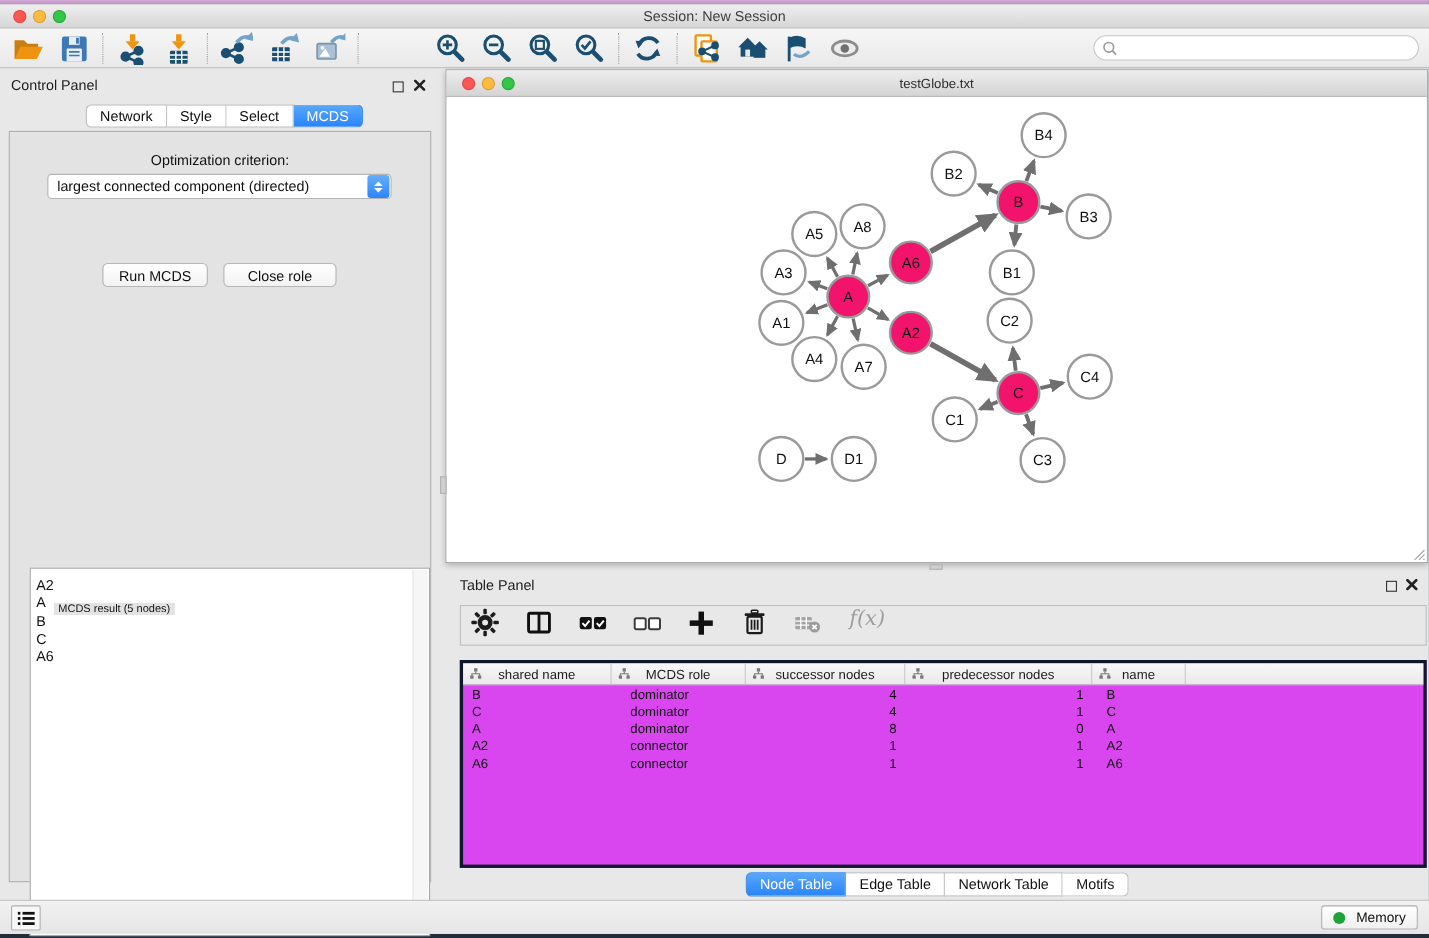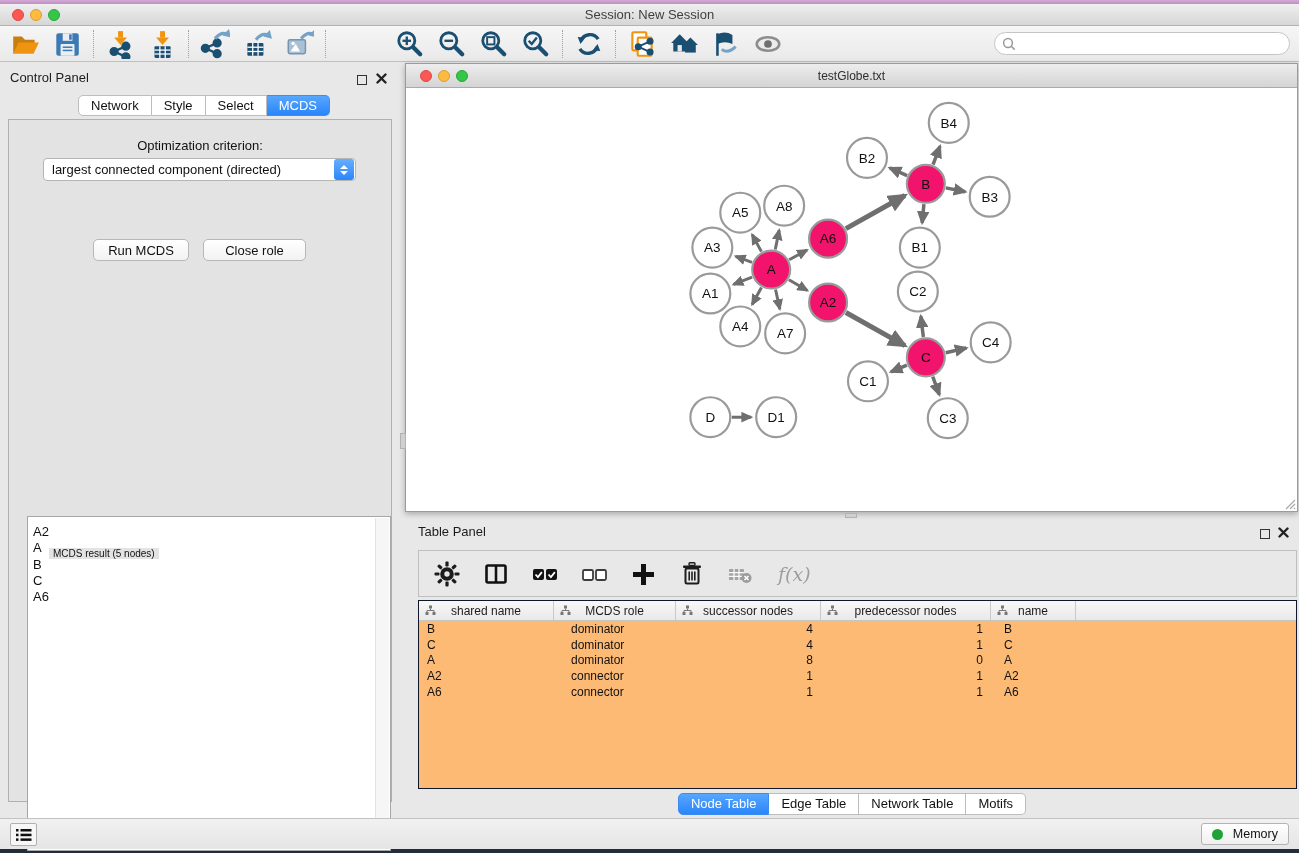--- a/index.html
+++ b/index.html
@@ -67,25 +67,25 @@
     background:linear-gradient(#ededed,#d4d4d4);border-bottom:1px solid #aaa;}
   #net-titlebar .title{text-align:center;line-height:24px;font-size:12px;color:#2e2e2e;}
   #net-canvas{position:absolute;top:25px;left:0;right:0;bottom:0;background:#fff;}
   #graph-svg{width:100%;height:100%;}
   #corner-grip{position:absolute;right:1px;bottom:1px;}
   #split-handle-left{position:absolute;left:400px;top:429px;width:6px;height:16px;background:#cfcfcf;border:1px solid #b2b2b2;}
   #split-handle-bottom{position:absolute;left:845px;top:509px;width:12px;height:5px;background:#cfcfcf;border:1px solid #b2b2b2;}
 
   
   #table-panel{position:absolute;left:405px;top:514px;width:894px;height:300px;}
-  #tp-toolbar{position:absolute;left:13px;top:32px;width:879px;height:47px;border:1px solid #bfbfbf;
-    display:flex;align-items:center;gap:21px;padding-left:14px;}
+  #tp-toolbar{position:absolute;left:13px;top:32px;width:879px;height:37px;border:1px solid #bfbfbf;
+    display:flex;align-items:flex-start;gap:21px;padding-left:8px;}
   .tp-icon{display:flex;align-items:center;justify-content:center;height:30px;}
   #fx-label{font-size:19px;font-style:italic;color:#9d9d9d;font-family:"DejaVu Serif",serif;margin-left:2px;}
-  #data-table{position:absolute;left:13px;top:82px;width:879px;height:189px;border:1px solid #0f172a;background:#fdba74;}
+  #data-table{position:absolute;left:13px;top:82px;width:879px;height:189px;border:3px solid #0f172a;background:#d946ef;}
   #tbl-header{display:flex;height:20px;background:linear-gradient(#f8f8f8,#e9e9e9);border-bottom:1px solid #c6c6c6;}
   .th{position:relative;display:flex;align-items:center;justify-content:center;
     border-right:1px solid #c9c9c9;font-size:12px;color:#1c1c1c;}
   .th .attr-ic{position:absolute;left:6px;top:4px;}
   .tr{display:flex;height:15.8px;align-items:center;}
   .td{font-size:12px;color:#111;white-space:nowrap;overflow:hidden;}
   #tp-tabs{position:absolute;left:0;right:0;top:275px;display:flex;justify-content:center;}
   #tp-tabs .seg{height:22px;line-height:20px;}
 
   

